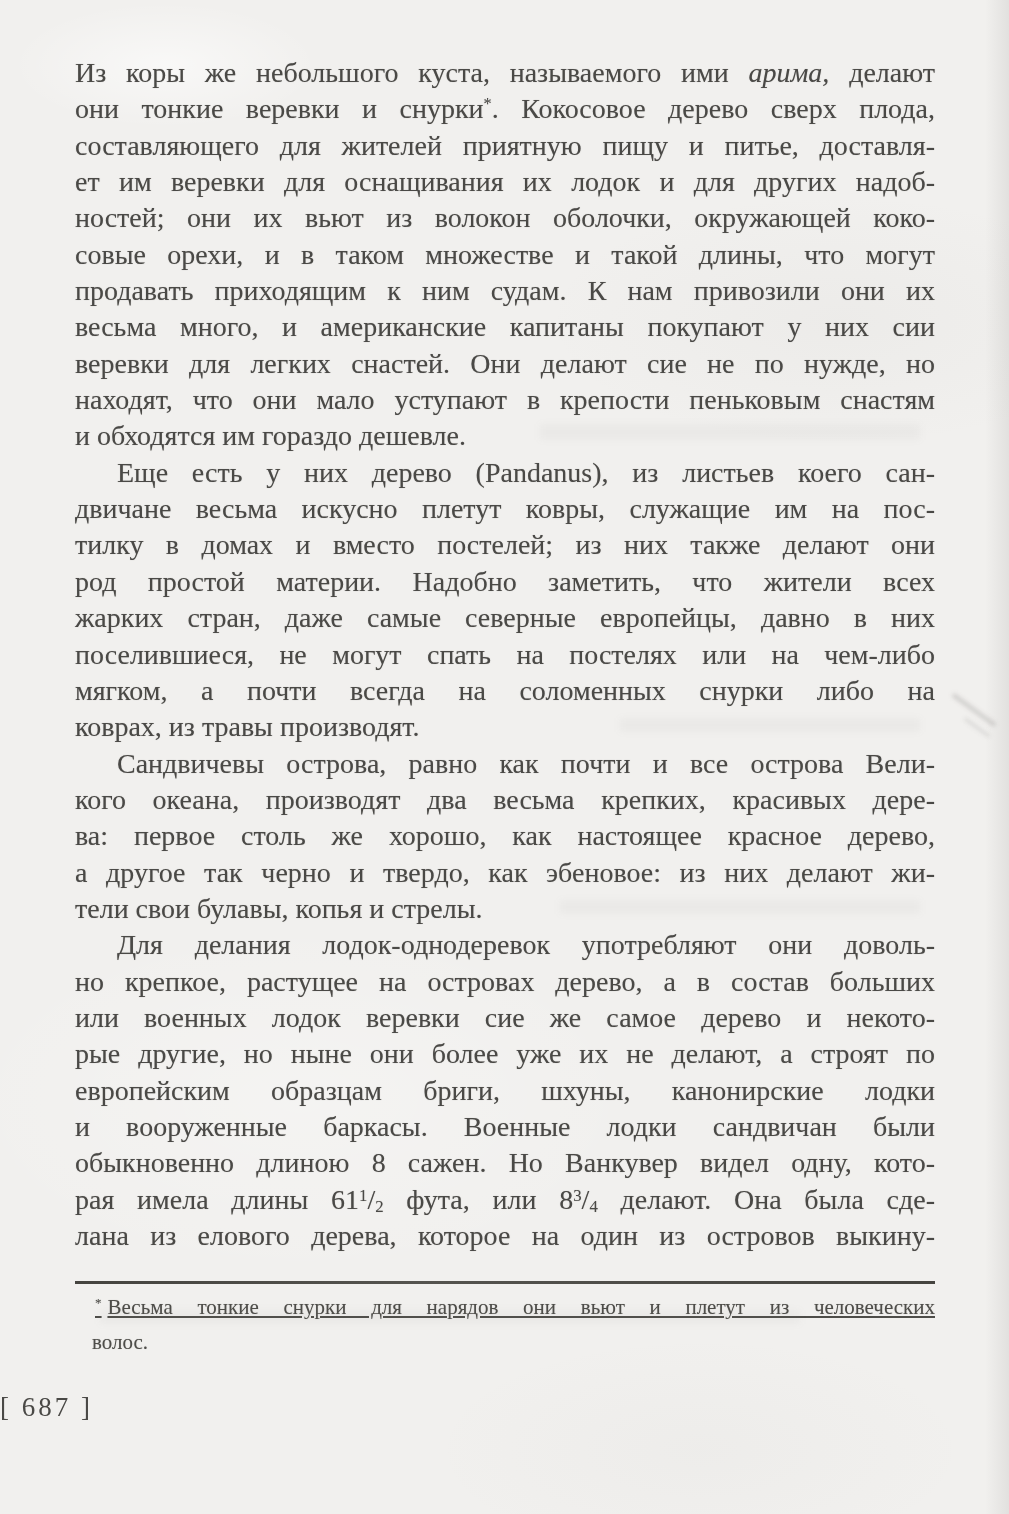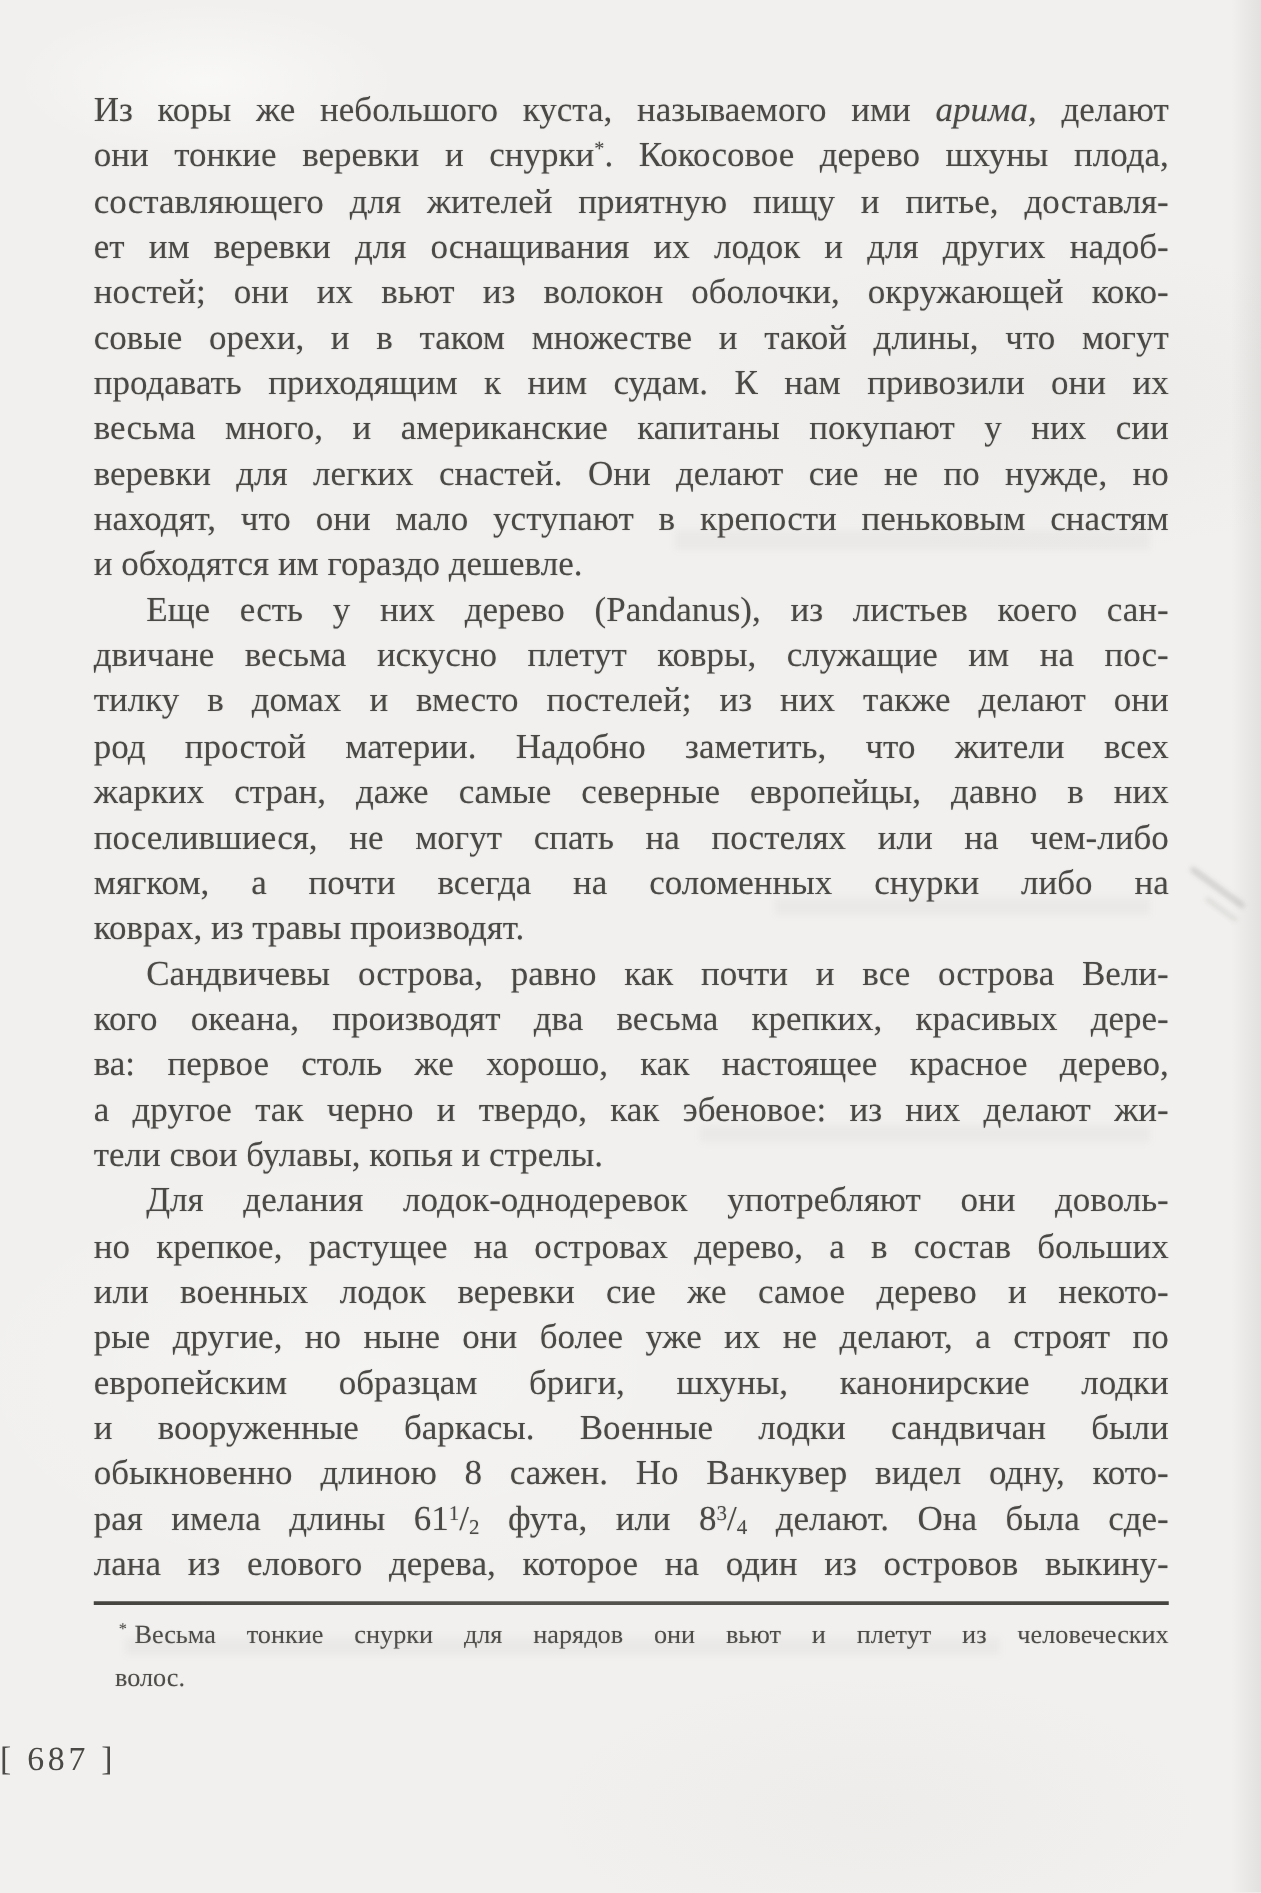--- a/index.html
+++ b/index.html
@@ -17,21 +17,20 @@
       radial-gradient(ellipse 380px 160px at 700px 1450px, rgba(150,148,144,0.04), rgba(150,148,144,0) 70%);
     font-family: "Liberation Serif", "DejaVu Serif", serif;
     color: #4a4946;
   }
   .text-block {
     position: absolute;
     left: 75px; top: 55px; width: 860px;
     font-size: 28px;
     line-height: 36.35px;
     text-shadow: 0 0 1px rgba(74,73,70,0.35);
-    margin-top: 16px;
   }
   .line {
     text-align: justify;
     text-align-last: justify;
     text-justify: inter-word;
     height: 36.35px;
   }
   .line.last { text-align-last: left; }
   .line.indent { text-indent: 42px; }
   .it { font-style: italic; }
@@ -52,20 +51,21 @@
     left: 75px; top: 1290px; width: 860px;
     font-size: 21px;
     line-height: 35px;
     color: #4e4d49;
     text-shadow: 0 0 1px rgba(74,73,70,0.3);
   }
   .fn-line1 {
     padding-left: 20px;
     text-align: justify;
     text-align-last: justify;
+    text-decoration: underline;
   }
   .fn-line2 { padding-left: 17px; }
   .fn-marker { font-size: 0.62em; vertical-align: 0.55em; line-height: 0; padding-right: 6px; }
   .page-number {
     position: absolute;
     left: 0; top: 1392px; width: 1009px;
     font-size: 27px;
     letter-spacing: 3px;
     color: #4a4946;
   }
@@ -98,21 +98,21 @@
   .ghost-3 { left: 560px; top: 900px; width: 360px; height: 14px; }
   .ghost-4 { left: 100px; top: 1310px; width: 700px; height: 14px; }
 </style>
 </head>
 <body>
 
 <div class="text-block">
 
   <div>
     <div class="line"><span>Из коры же небольшого куста, называемого ими </span><span class="it">арима,</span><span> делают</span></div>
-    <div class="line"><span>они тонкие веревки и снурки</span><sup class="note">*</sup><span>. Кокосовое дерево шхуны плода,</span></div>
+    <div class="line"><span>они тонкие веревки и снурки</span><sup class="note">*</sup><span>. Кокосовое дерево сверх плода,</span></div>
     <div class="line">составляющего для жителей приятную пищу и питье, доставля-</div>
     <div class="line">ет им веревки для оснащивания их лодок и для других надоб-</div>
     <div class="line">ностей; они их вьют из волокон оболочки, окружающей коко-</div>
     <div class="line">совые орехи, и в таком множестве и такой длины, что могут</div>
     <div class="line">продавать приходящим к ним судам. К нам привозили они их</div>
     <div class="line">весьма много, и американские капитаны покупают у них сии</div>
     <div class="line">веревки для легких снастей. Они делают сие не по нужде, но</div>
     <div class="line">находят, что они мало уступают в крепости пеньковым снастям</div>
     <div class="line last">и обходятся им гораздо дешевле.</div>
   </div>

